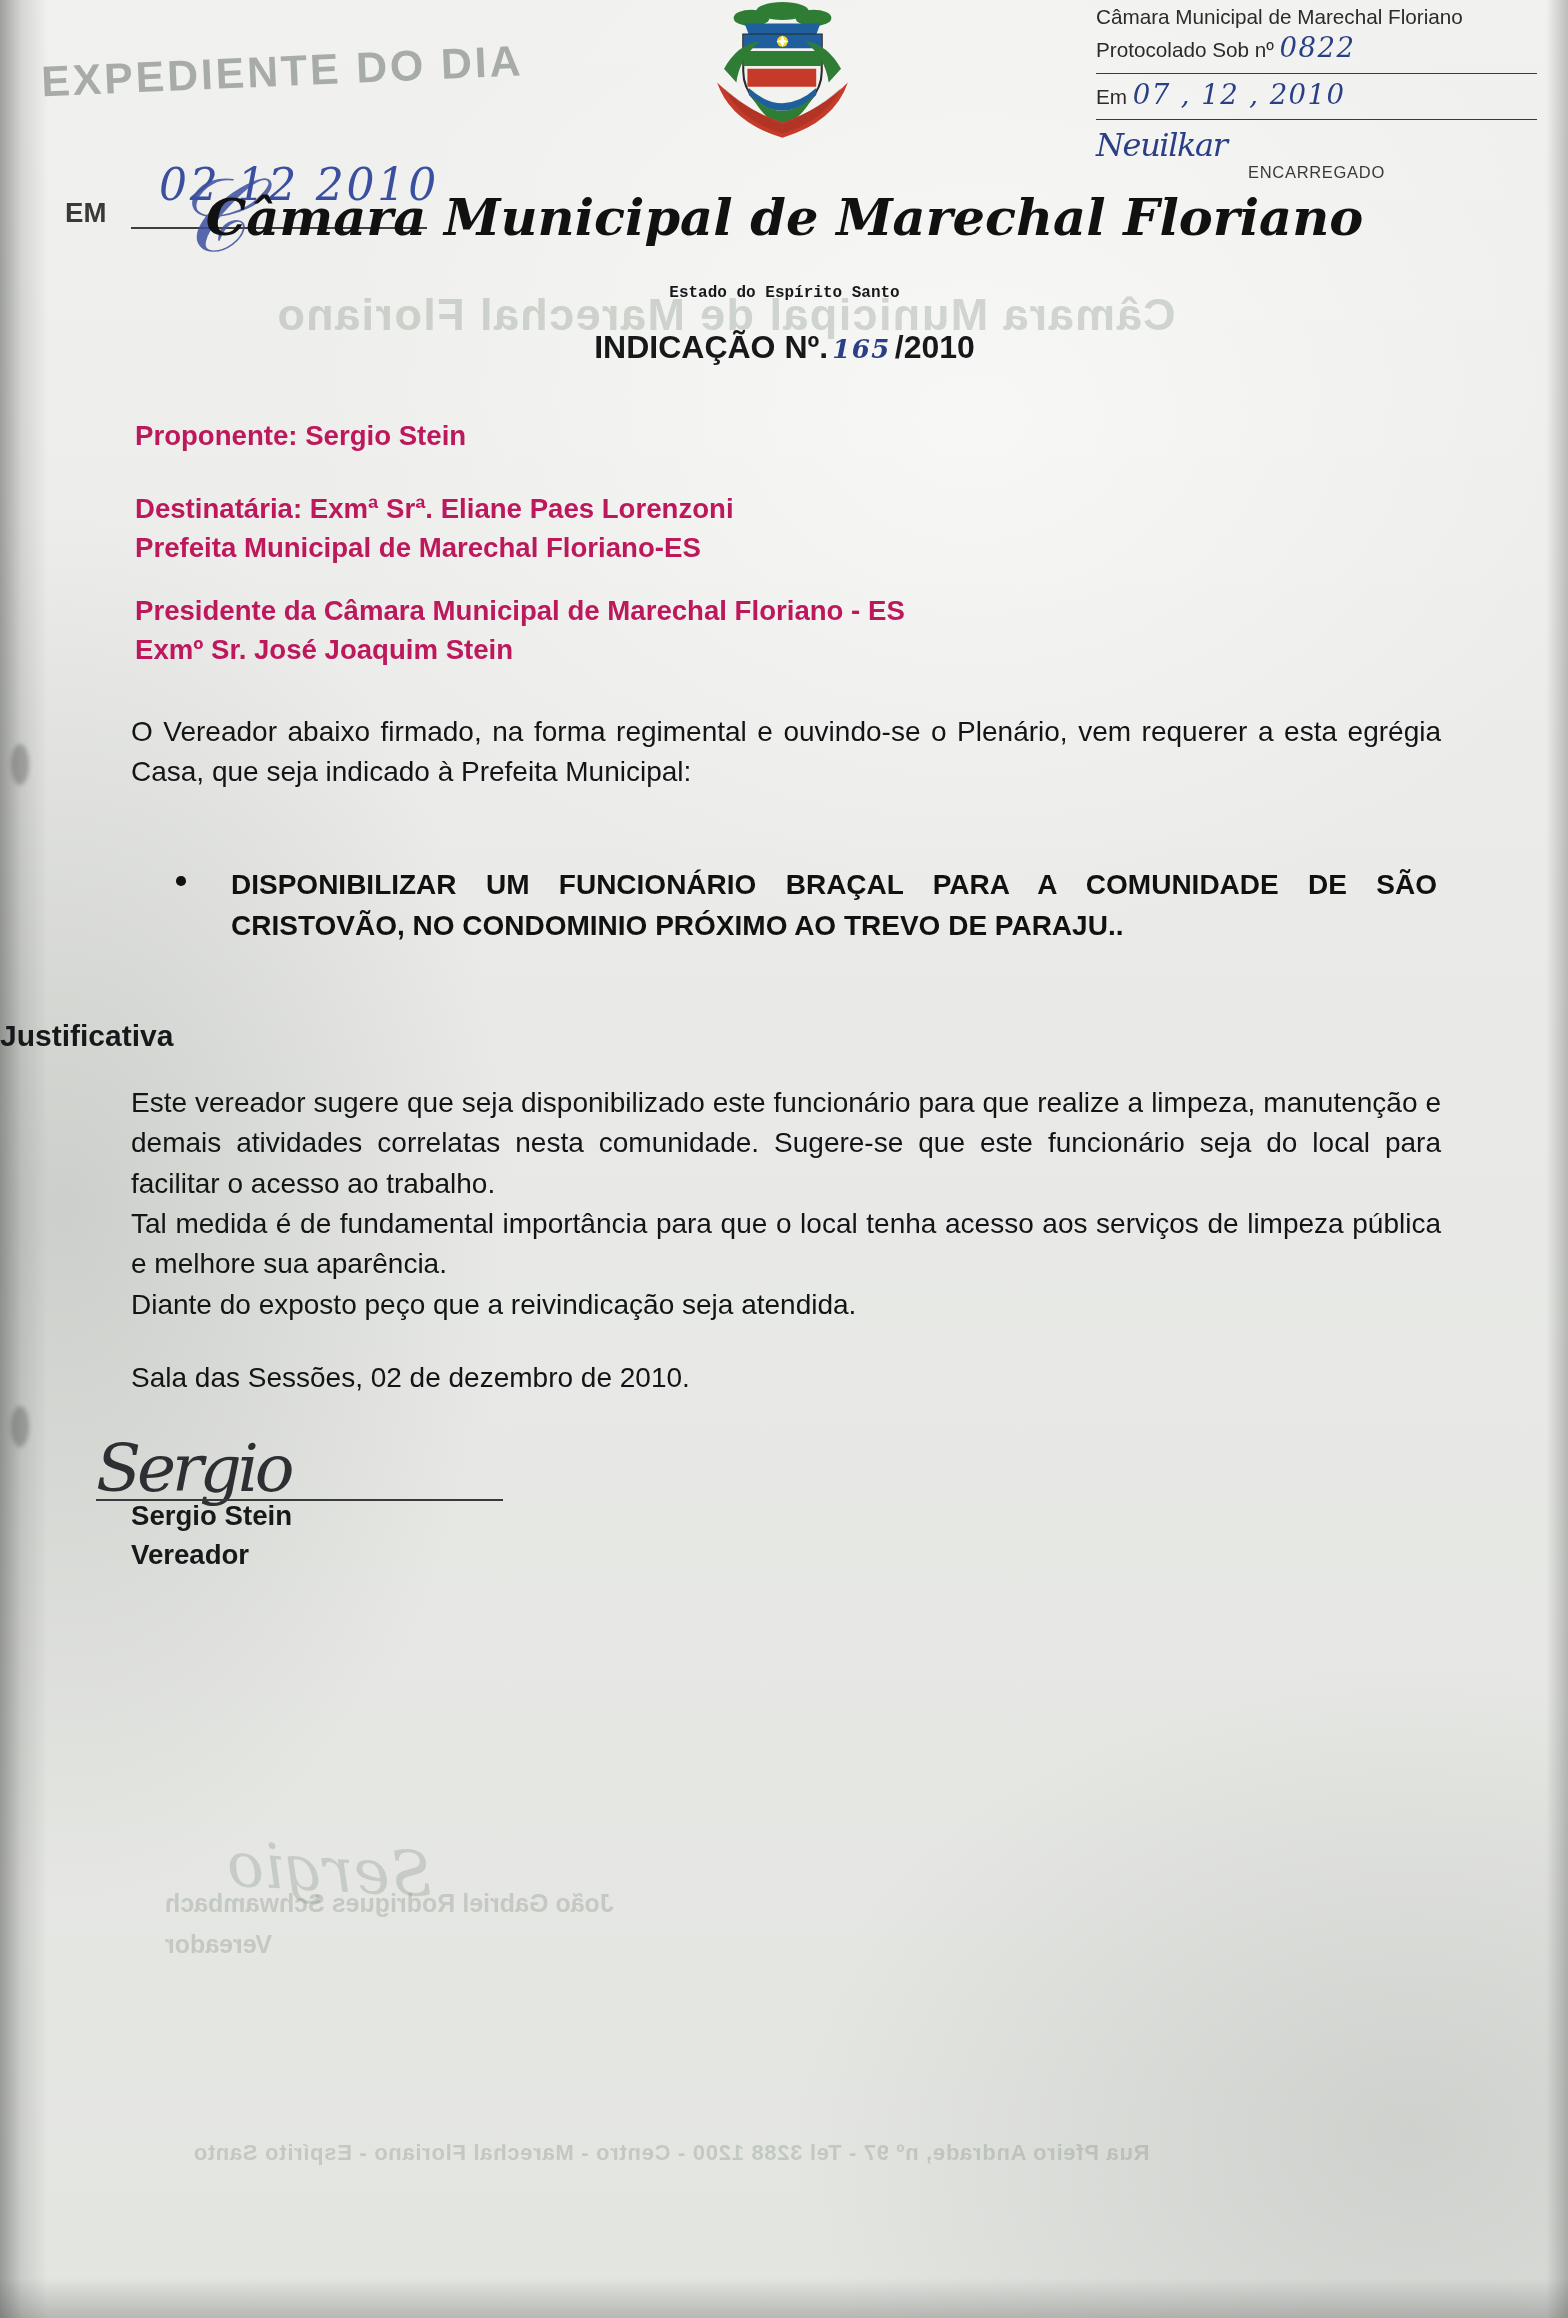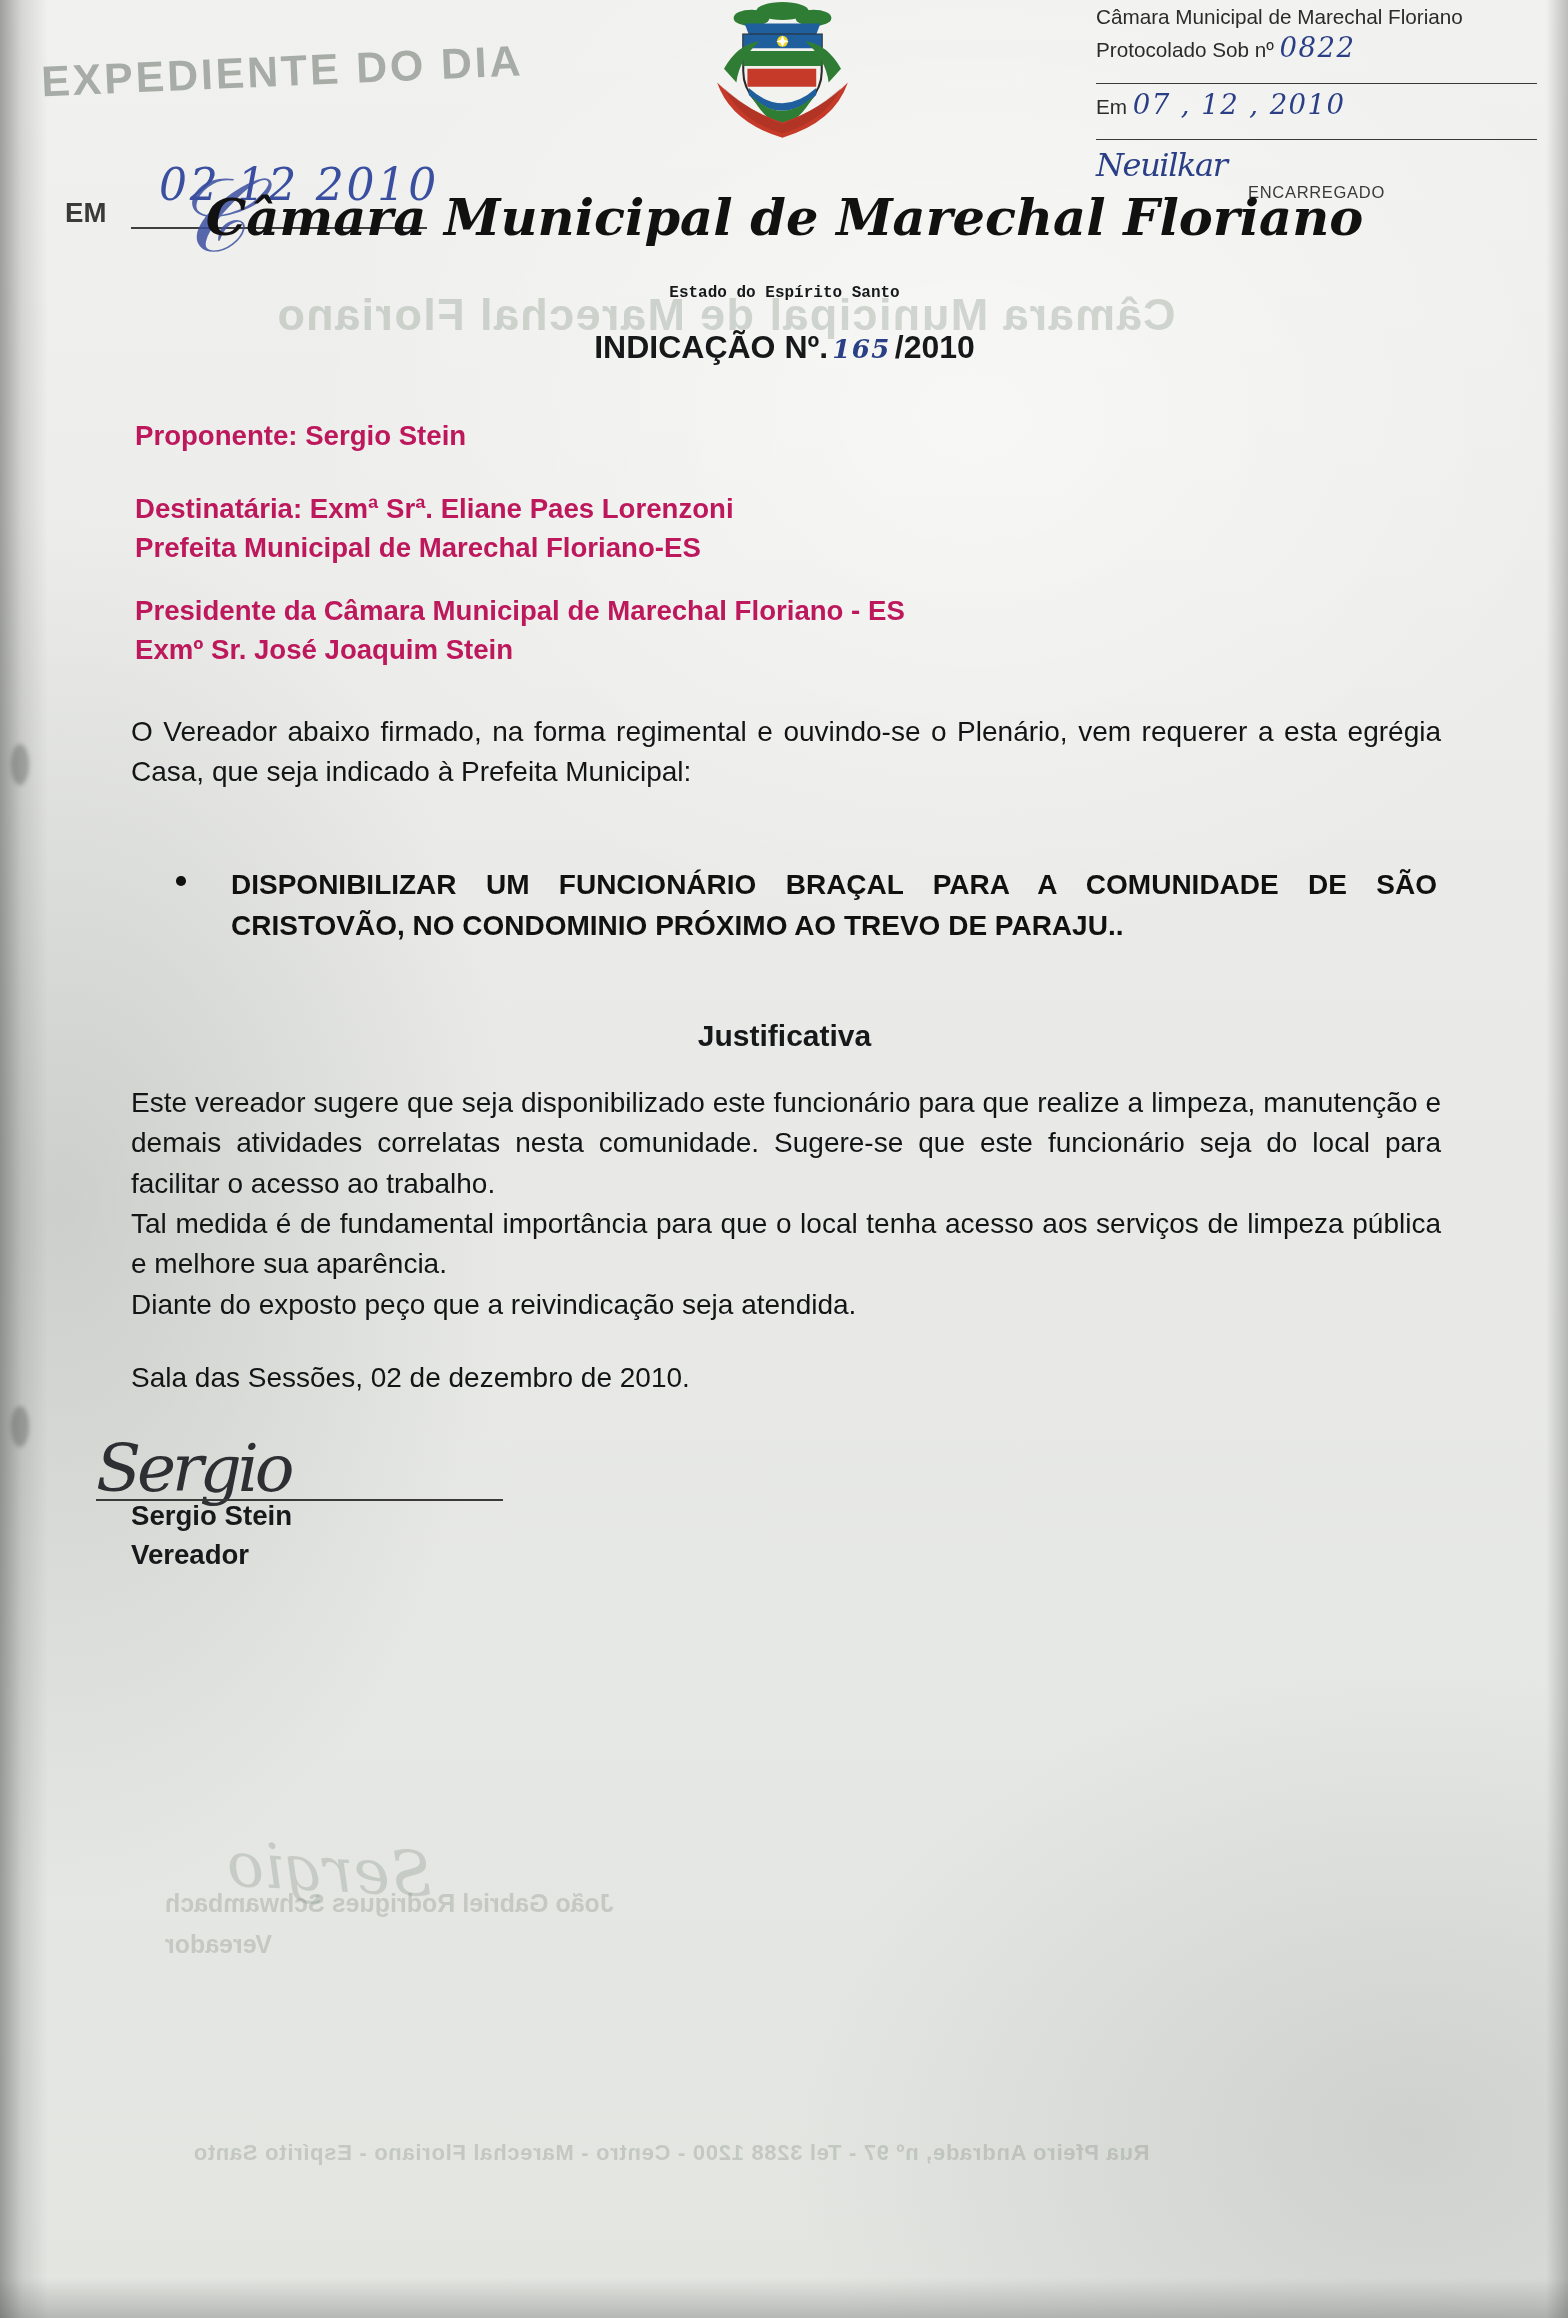--- a/index.html
+++ b/index.html
@@ -77,21 +77,21 @@
     position: absolute;
     right: 32px;
     top: 2.8px;
     width: 441px;
     font-size: 20.7px;
     line-height: 1.32;
     color: #2b2b2b;
   }
   .protocolo .line {
     border-bottom: 1.4px solid #3a3a3a;
-    padding-bottom: 16px;
+    padding-bottom: 6px;
     margin-bottom: 3.4px;
   }
   .proto-hand {
     font-family: "DejaVu Serif", serif;
     font-style: italic;
     font-size: 27.6px;
     color: #2a3f86;
     letter-spacing: 1.4px;
   }
   .proto-sig {
@@ -248,21 +248,20 @@
   }
   .bullet .btext {
     display: block;
     margin-left: 55px;
   }
 
   .justificativa {
     position: absolute;
     left: 0; right: 0;
     top: 1019px;
-    text-align: center;
     font-size: 30px;
     font-weight: bold;
   }
   #just-body { top: 1083px; }
   #sala { top: 1358px; font-weight: normal; }
 
   .sig-line {
     position: absolute;
     left: 96px;
     top: 1499px;

